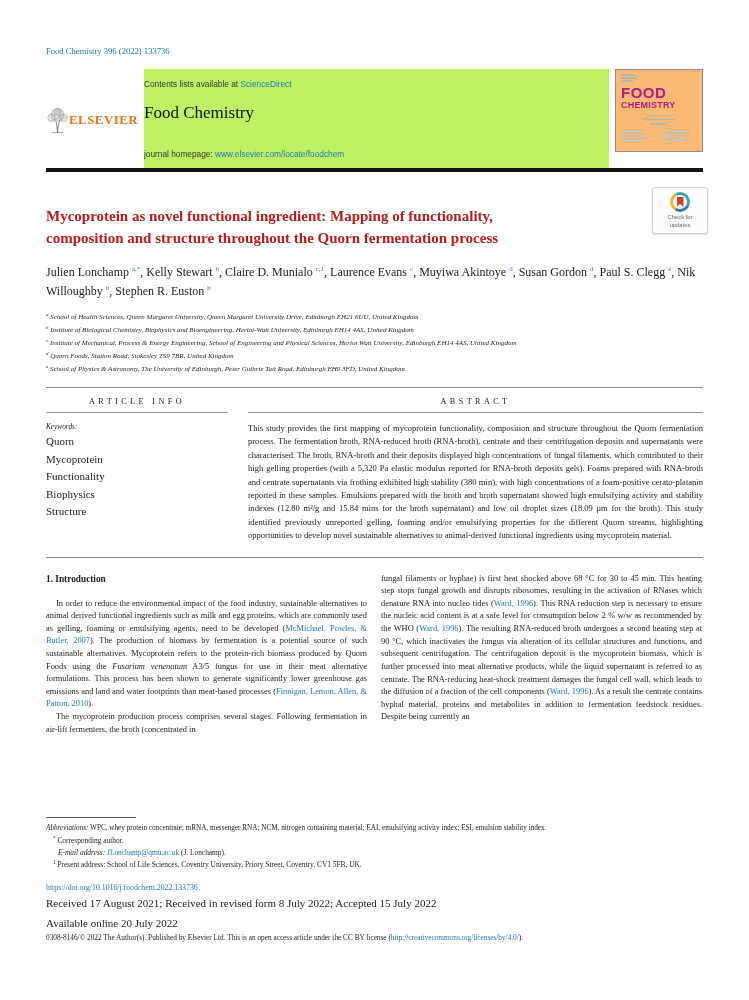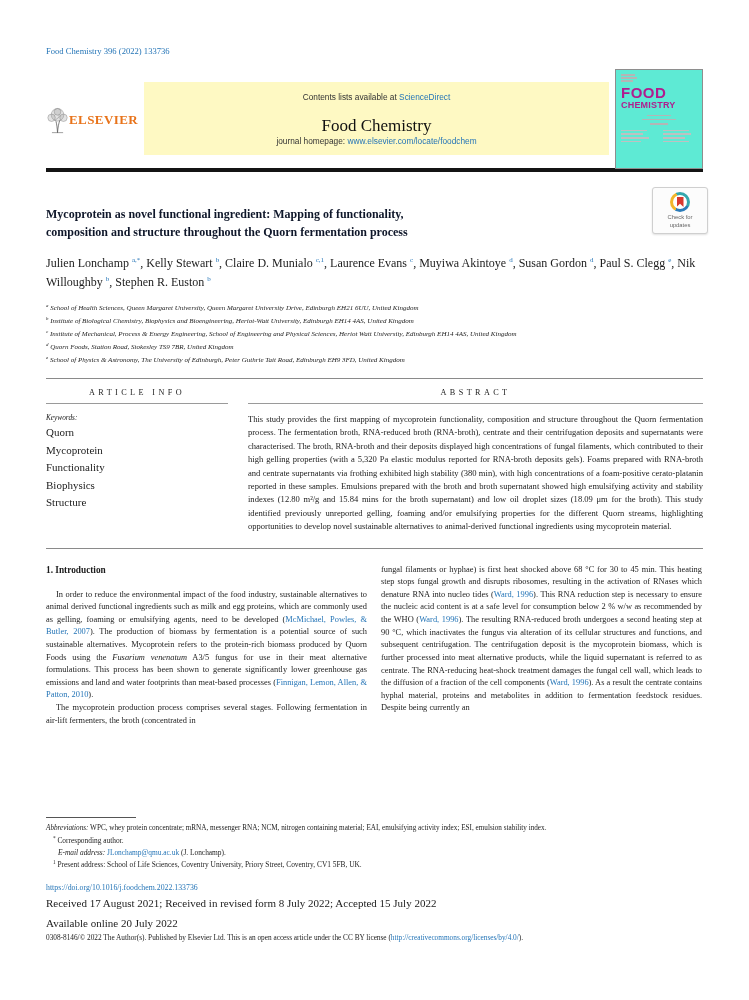--- a/index.html
+++ b/index.html
@@ -9,43 +9,43 @@
   .lnk { color:#2575b7; }
   .it { font-style:italic; }
   .sup { vertical-align:super; font-size:58%; color:#2575b7; }
   .fsup { vertical-align:super; font-size:70%; }
 
   .journal-ref { margin-top:46px; text-align:left; font-size:8.6px; color:#2575b7; }
 
   .header-row { display:flex; margin-top:13px; height:99px; }
   .logo-block { width:92px; display:flex; flex-direction:row; align-items:center; padding-top:2px;text-align:right; }
   .elsevier-label { color:#e8731a; font-weight:bold; font-size:13px; letter-spacing:.4px; margin-top:1px; }
-  .center-box { flex:1; background:#fef9c3; margin:13px 6px; text-align:center; padding-top:10px; position:relative; }
+  .center-box { flex:1; background:#bef264; margin:0 6px; padding-top:10px; position:relative; }
   .contents-line { font-family:"Liberation Sans", sans-serif; font-size:8.3px; color:#333; }
   .journal-title { font-size:17px; margin-top:14px; color:#111; }
   .homepage-line { font-family:"Liberation Sans", sans-serif; font-size:8.3px; color:#333; position:absolute; bottom:9px; left:0; right:0; }
-  .cover-box { width:88px; border:1px solid #8e8e8e; background:#5eead4; padding:4px 5px; position:relative; height:100px; }
+  .cover-box { width:88px; border:1px solid #8e8e8e; background:#fdba74; padding:4px 5px; position:relative; height:83px; }
   .cover-barcode { display:flex; flex-direction:column; gap:1.5px; width:16px; }
   .cover-barcode i, .bars i { display:block; background:#b5b5b5; height:1.6px; }
   .cover-t1 { color:#b01c8e; font-family:"Liberation Sans", sans-serif; font-weight:bold; font-size:15px; letter-spacing:.5px; line-height:1; margin-top:3px; }
   .cover-t2 { color:#b01c8e; font-family:"Liberation Sans", sans-serif; font-weight:bold; font-size:9px; letter-spacing:.2px; line-height:1.2; }
   .bars { margin-top:4px; display:flex; flex-direction:column; gap:2.6px; align-items:center; }
   .bars .w1{width:24px} .bars .w2{width:34px} .bars .w3{width:18px}
   .cover-cols { margin-top:5px; display:flex; justify-content:space-between; }
   .cover-cols .col { display:flex; flex-direction:column; gap:2.4px; width:34px; }
   .cover-cols i { display:block; background:#c0c0c0; height:1.4px; }
   .black-bar { height:3.5px; background:#141414; margin-top:0; }
 
   .badge { position:absolute; top:187px; right:41px; width:56px; border:1px solid #cfcfcf; border-radius:3px; background:#fcfcfc; text-align:center; padding:4px 0 3px; box-shadow:0 1px 2px rgba(0,0,0,.12); }
   .ring { width:20px; height:20px; border-radius:50%; margin:0 auto; background:conic-gradient(from 210deg,#f2b52a 0 35%,#35a7ad 35% 75%,#2b7bb9 75% 100%); display:flex; align-items:center; justify-content:center; }
   .ring-inner { width:14px; height:14px; background:#fff; border-radius:50%; display:flex; align-items:center; justify-content:center; }
   .bm { width:7px; height:10px; background:#d8382e; clip-path:polygon(0 0,100% 0,100% 100%,50% 68%,0 100%); }
   .badge-text { font-family:"Liberation Sans", sans-serif; font-size:5.8px; color:#666; line-height:1.35; margin-top:2px; }
 
-  .art-title { margin-top:33px; font-size:12px; line-height:1.5; color:#0f172a; width:640px; }
+  .art-title { margin-top:33px; font-size:15px; line-height:1.5; color:#b91c1c; width:640px; }
   .authors { margin-top:13px; font-size:12px; line-height:1.62; width:650px; }
   .affils { margin-top:10px; font-size:7px; font-style:italic; line-height:1.8; color:#222; }
   .asup { vertical-align:super; font-size:70%; }
 
   .info-section { margin-top:11px; border-top:1px solid #8a8a8a; border-bottom:1px solid #8a8a8a; display:flex; gap:20px; padding:9px 0 14px; }
   .info-left { width:182px; flex:none; }
   .info-right { flex:1; }
   .info-head { font-size:8.2px; letter-spacing:3.4px; color:#222; border-bottom:1px solid #9a9a9a; padding-bottom:6px; margin-bottom:9px;text-align:center; }
   .kw-label { font-size:7.3px; font-style:italic; margin-bottom:2px; }
   .kw-item { font-size:11px; line-height:1.6; }

